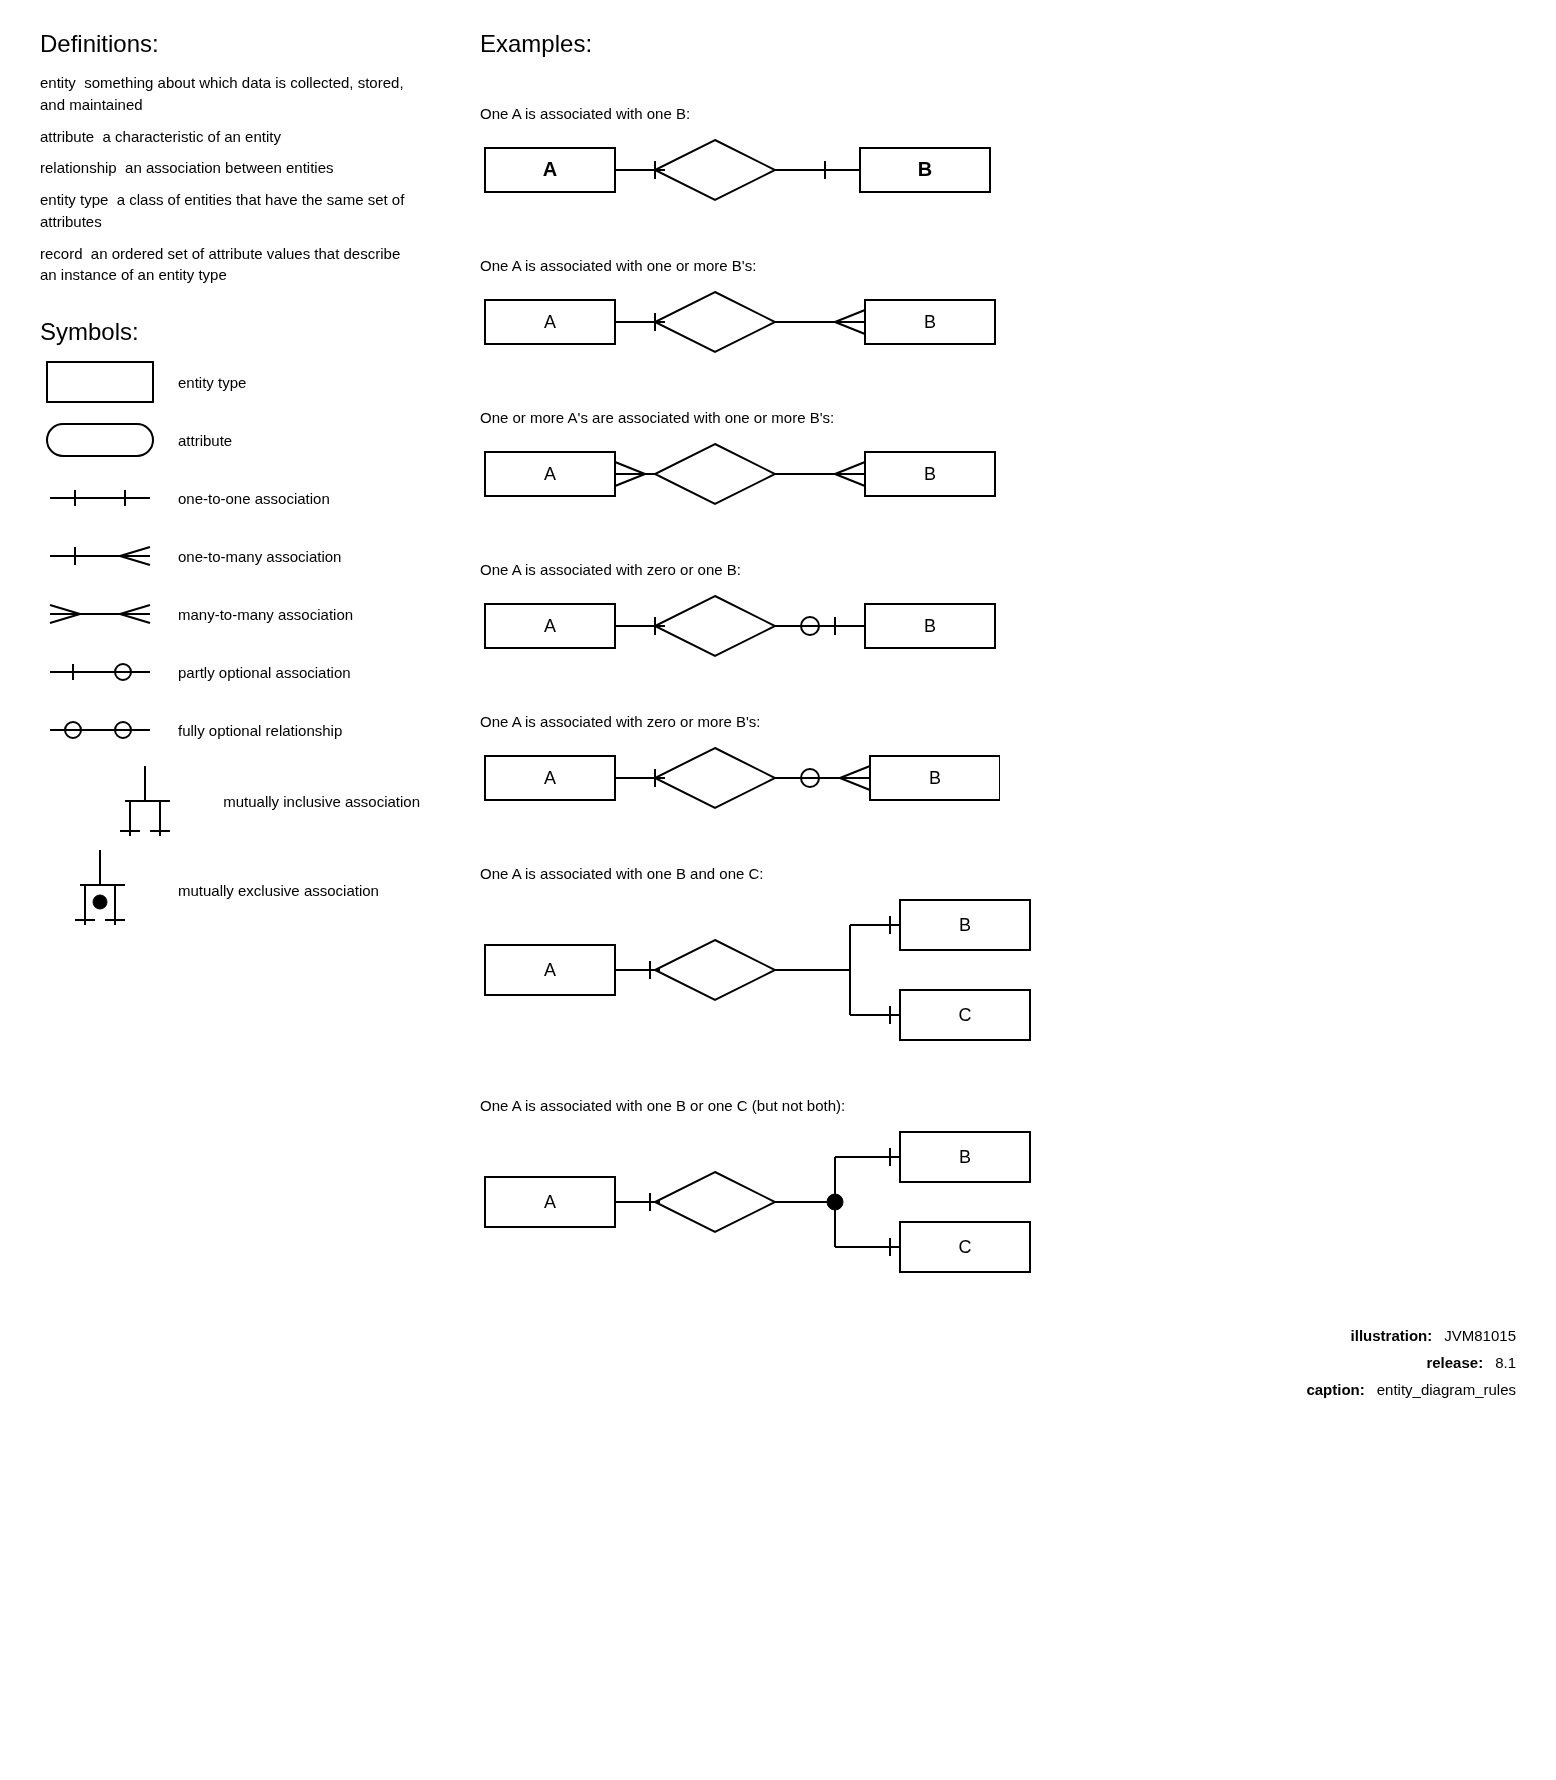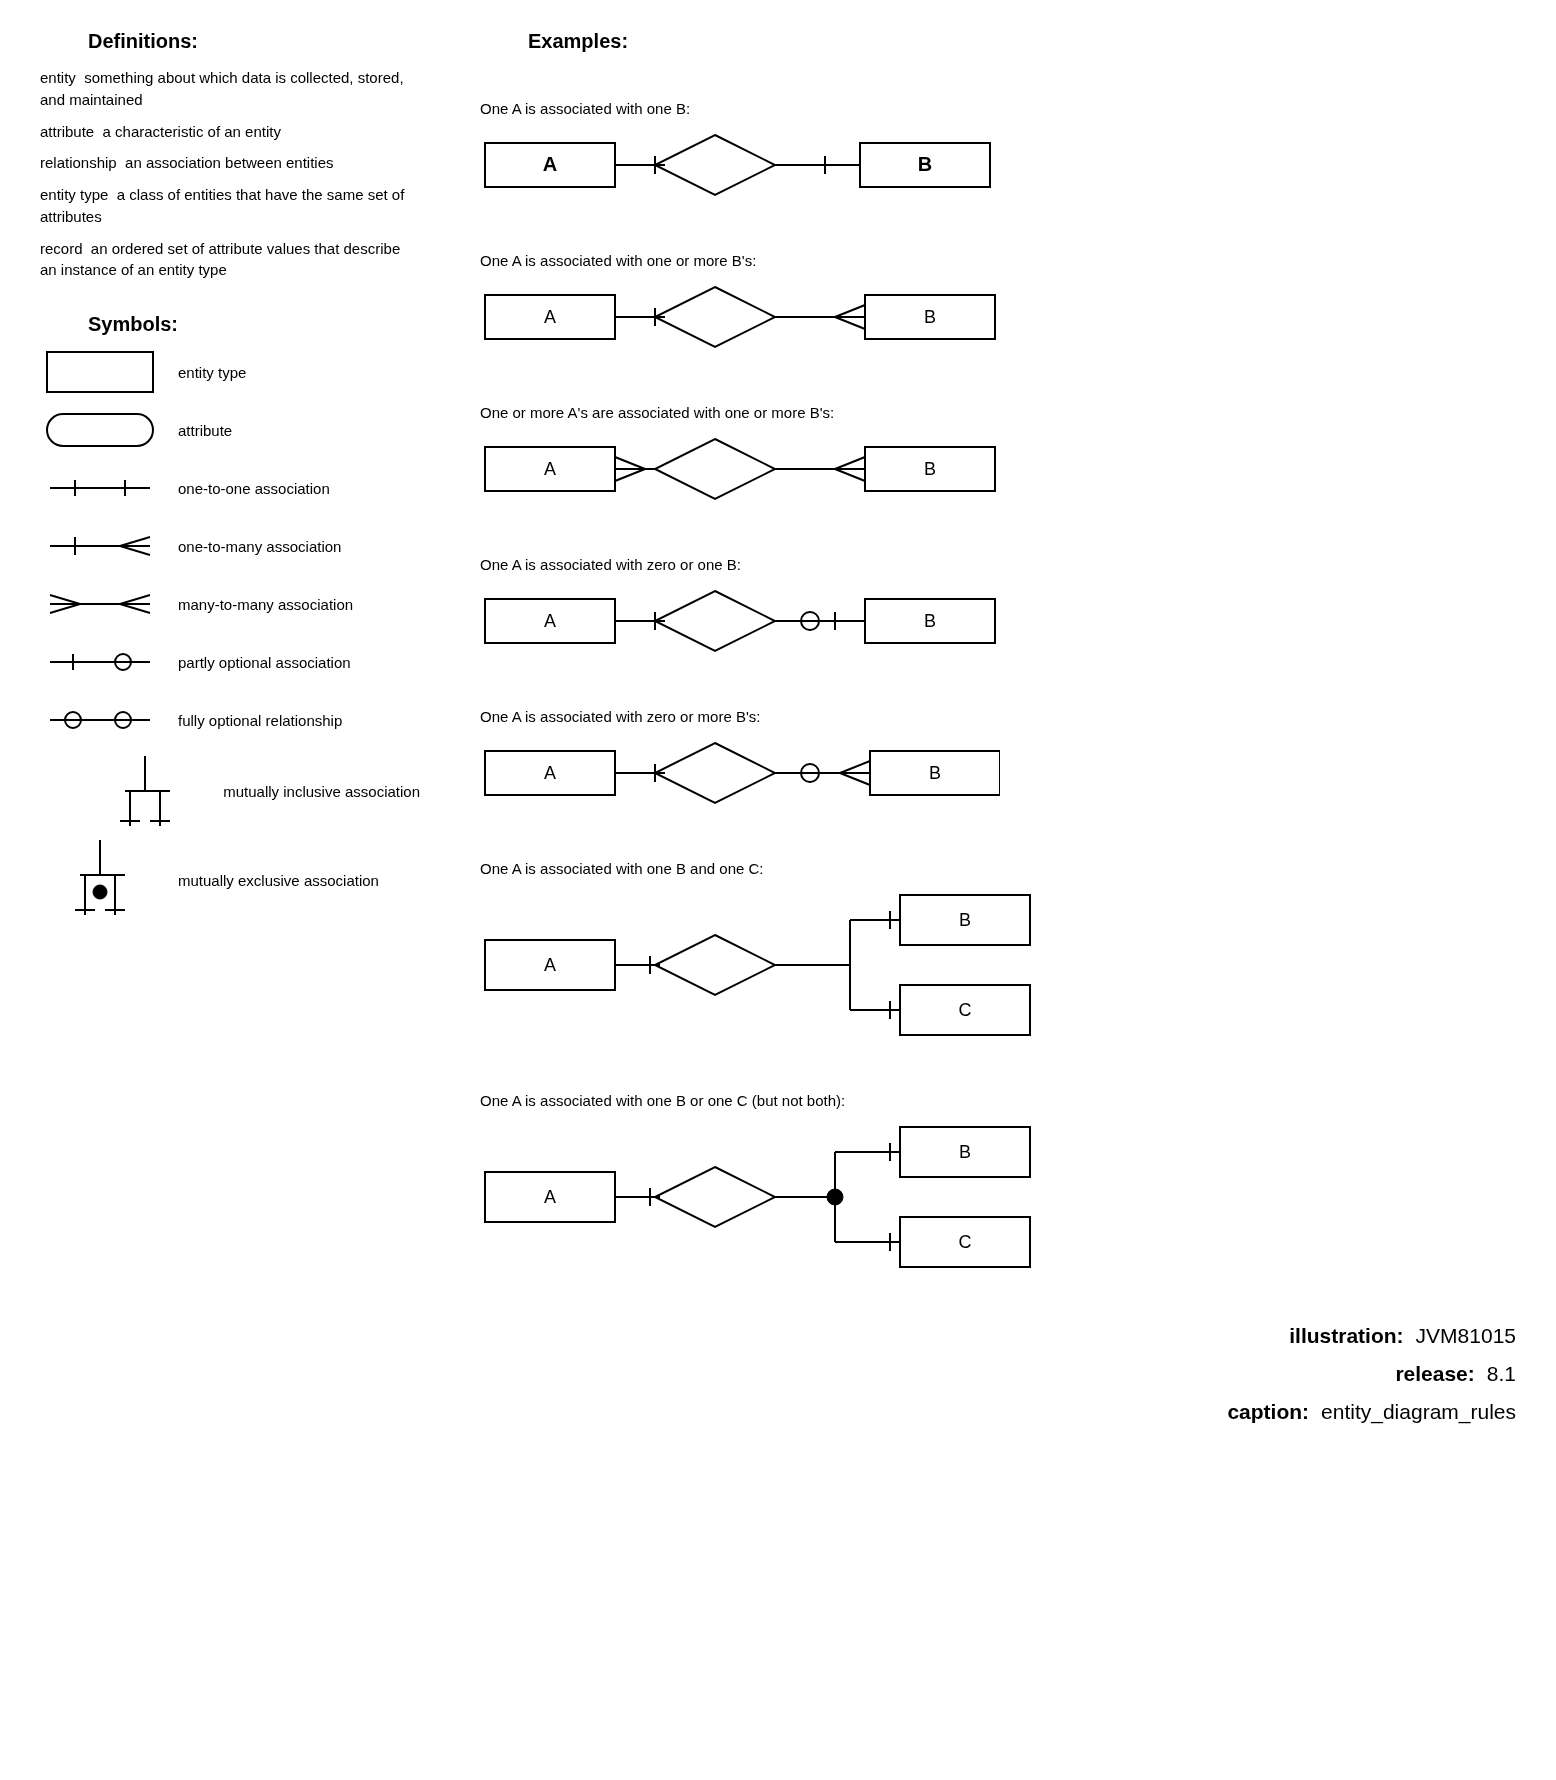--- a/index.html
+++ b/index.html
@@ -18,24 +18,23 @@
       align-items: flex-start;
     }
     .left-col {
       width: 380px;
       flex-shrink: 0;
     }
     .right-col {
       flex: 1;
     }
     h2 {
-      font-size: 20px;
-      font-weight: bold;
+      font-size: 24px;
+      font-weight: normal;
       margin-bottom: 14px;
-      margin-left: 48px;
     }
     .def-section p {
       margin-bottom: 10px;
       line-height: 1.45;
     }
     .def-section p strong {
       font-weight: normal;
     }
     .symbols-section {
       margin-top: 32px;
@@ -69,21 +68,21 @@
     }
     .example-diagram {
       display: flex;
       align-items: center;
     }
 
     
     .footer {
       margin-top: 40px;
       text-align: right;
-      font-size: 21px;
+      font-size: 15px;
       line-height: 1.8;
     }
     .footer .row {
       display: flex;
       justify-content: flex-end;
       gap: 12px;
     }
     .footer .row .key {
       font-weight: bold;
       text-align: right;

